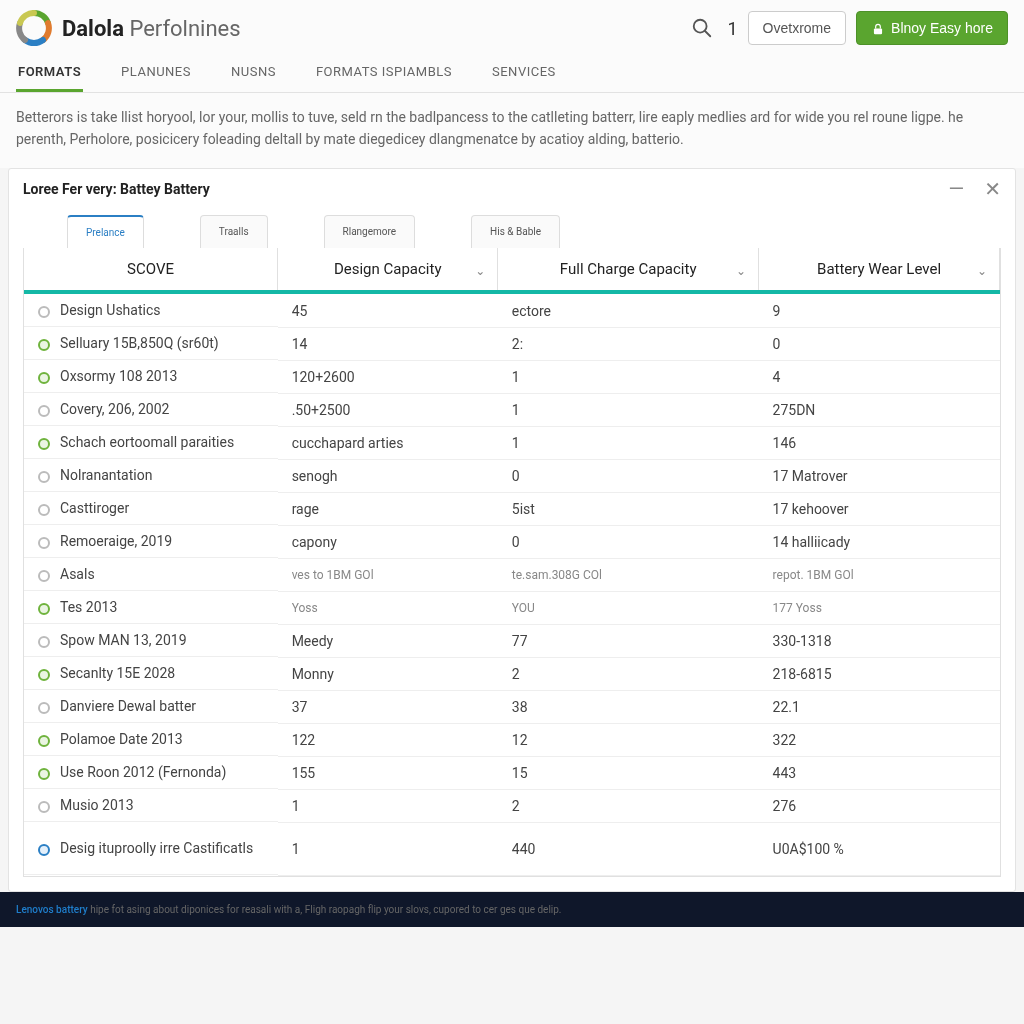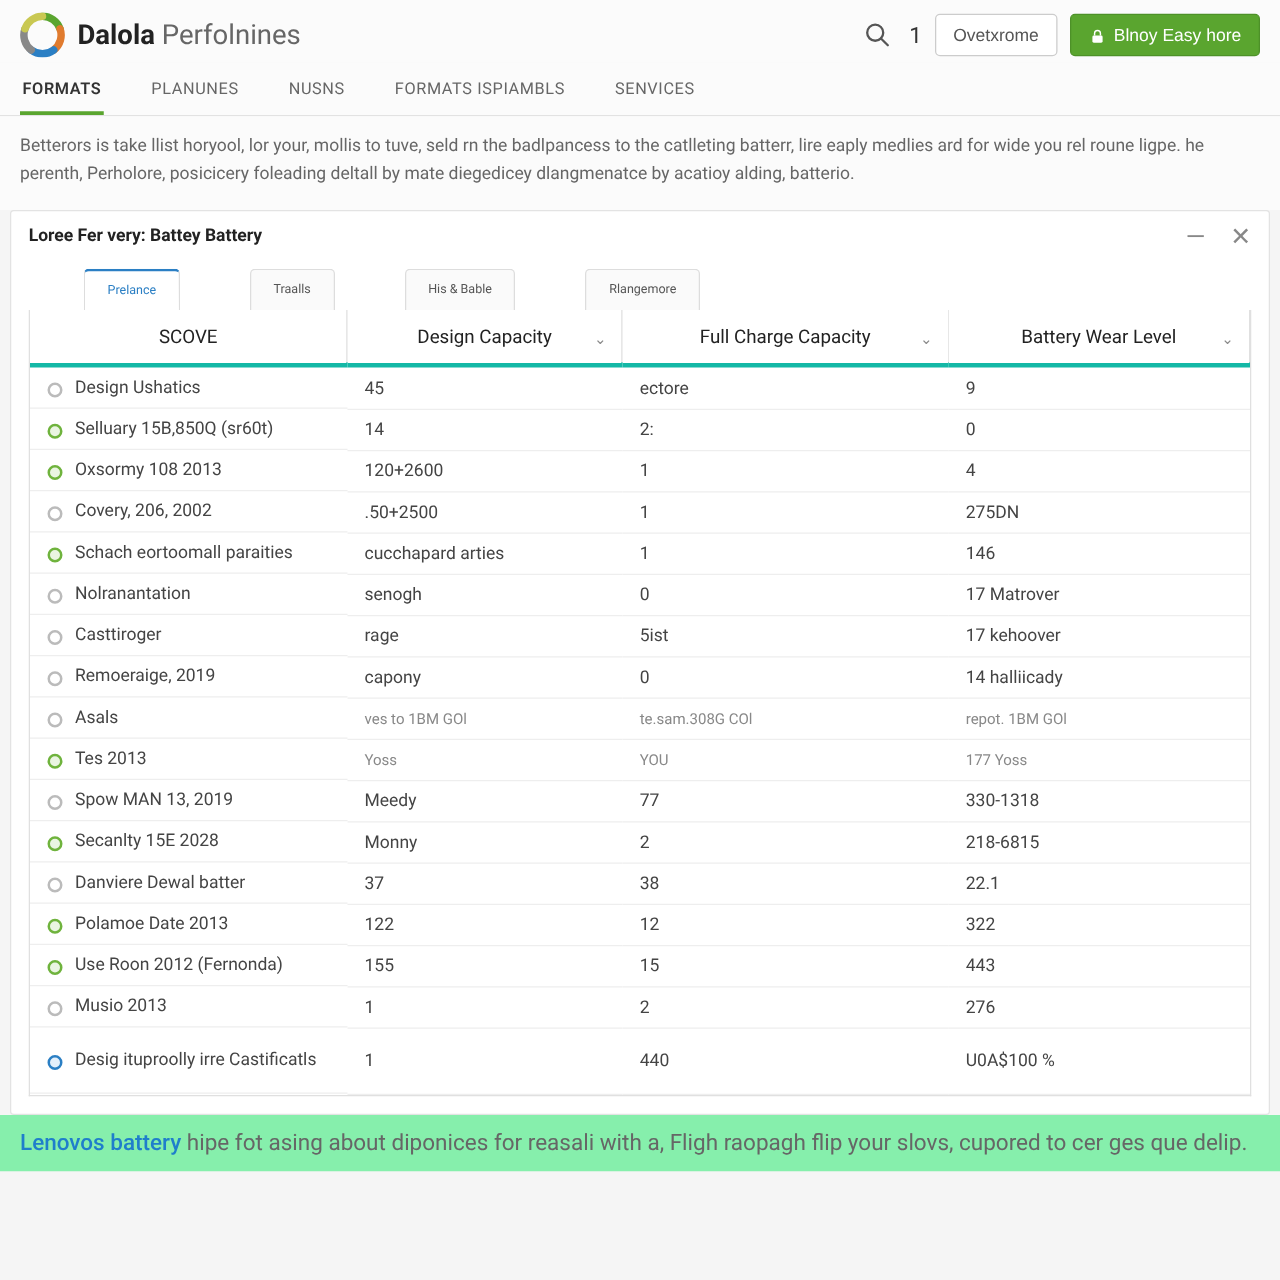--- a/index.html
+++ b/index.html
@@ -159,23 +159,23 @@
   .bullet {
     width: 12px; height: 12px; border-radius: 50%;
     border: 2px solid #bbb; background: #fff; flex: 0 0 12px;
   }
   .bullet.green { border-color: #6fb33d; background: #eaf5e2; }
   .bullet.blue  { border-color: #2b7fc4; background: #e4f0fb; }
   .small { font-size: 12px; color: #888; }
 
   .footer {
     padding: 12px 16px;
-    font-size: 18px;
+    font-size: 10px;
     color: #666;
-    background: #86efac;
+    background: #0f172a;
   }
   .footer a { color: #1f7ecb; text-decoration: none; font-weight: 500; }
 </style>
 </head>
 <body>
 
 <div class="topbar">
   <div class="logo">
     <svg viewBox="0 0 36 36" width="36" height="36">
       <path d="M18 3 A15 15 0 0 1 32 13" fill="none" stroke="#5aa52f" stroke-width="6" stroke-linecap="round"></path>
@@ -220,22 +220,22 @@
     <div class="panel-title">Loree Fer very: Battey Battery</div>
     <div class="panel-controls">
       <span>—</span>
       <span>✕</span>
     </div>
   </div>
 
   <div class="tabbar">
     <div class="tab active">Prelance</div>
     <div class="tab">Traalls</div>
+    <div class="tab">Rlangemore</div>
     <div class="tab">His &amp; Bable</div>
-    <div class="tab">Rlangemore</div>
   </div>
 
   <div class="table-wrap">
     <table>
       <thead>
         <tr>
           <th><span>SCOVE</span></th>
           <th><span>Design Capacity</span><span class="chev">⌄</span></th>
           <th><span>Full Charge Capacity</span><span class="chev">⌄</span></th>
           <th><span>Battery Wear Level</span><span class="chev">⌄</span></th>

